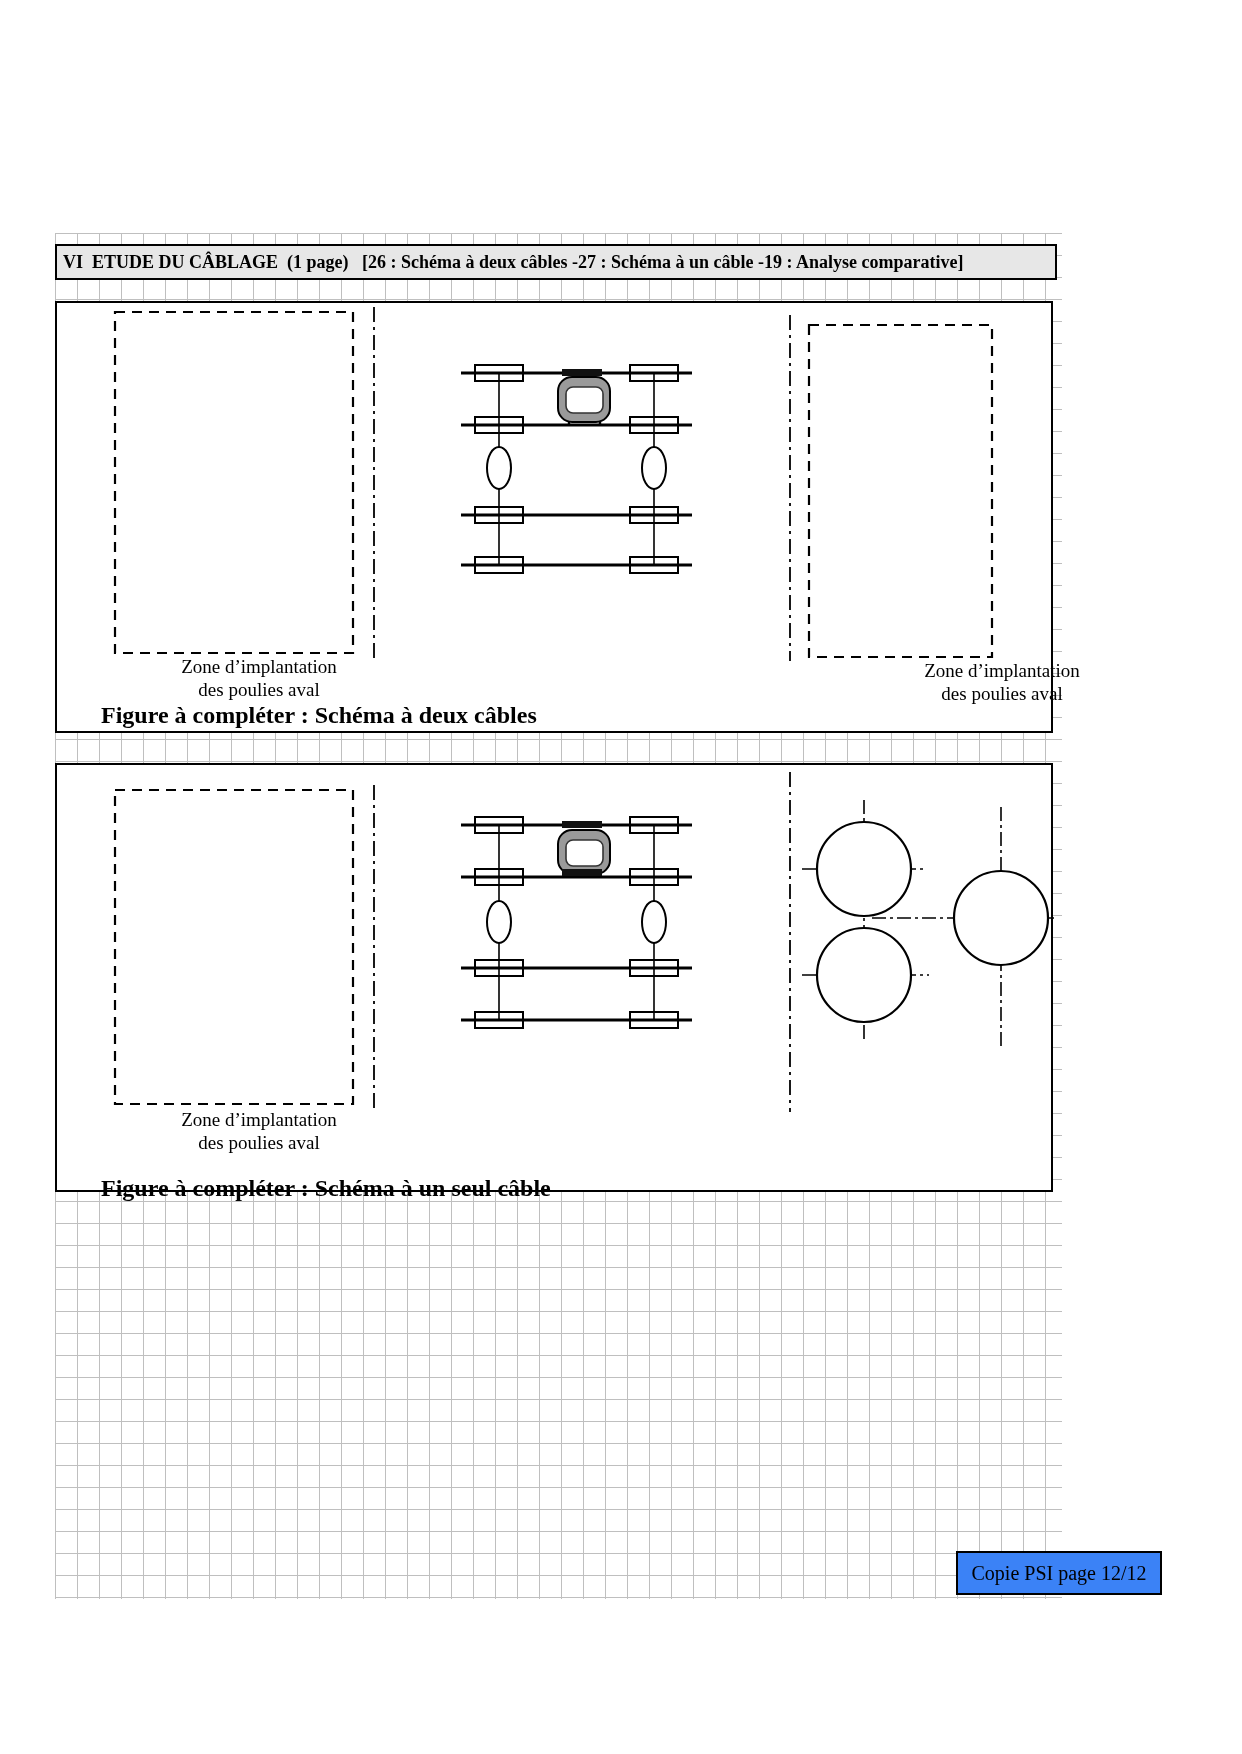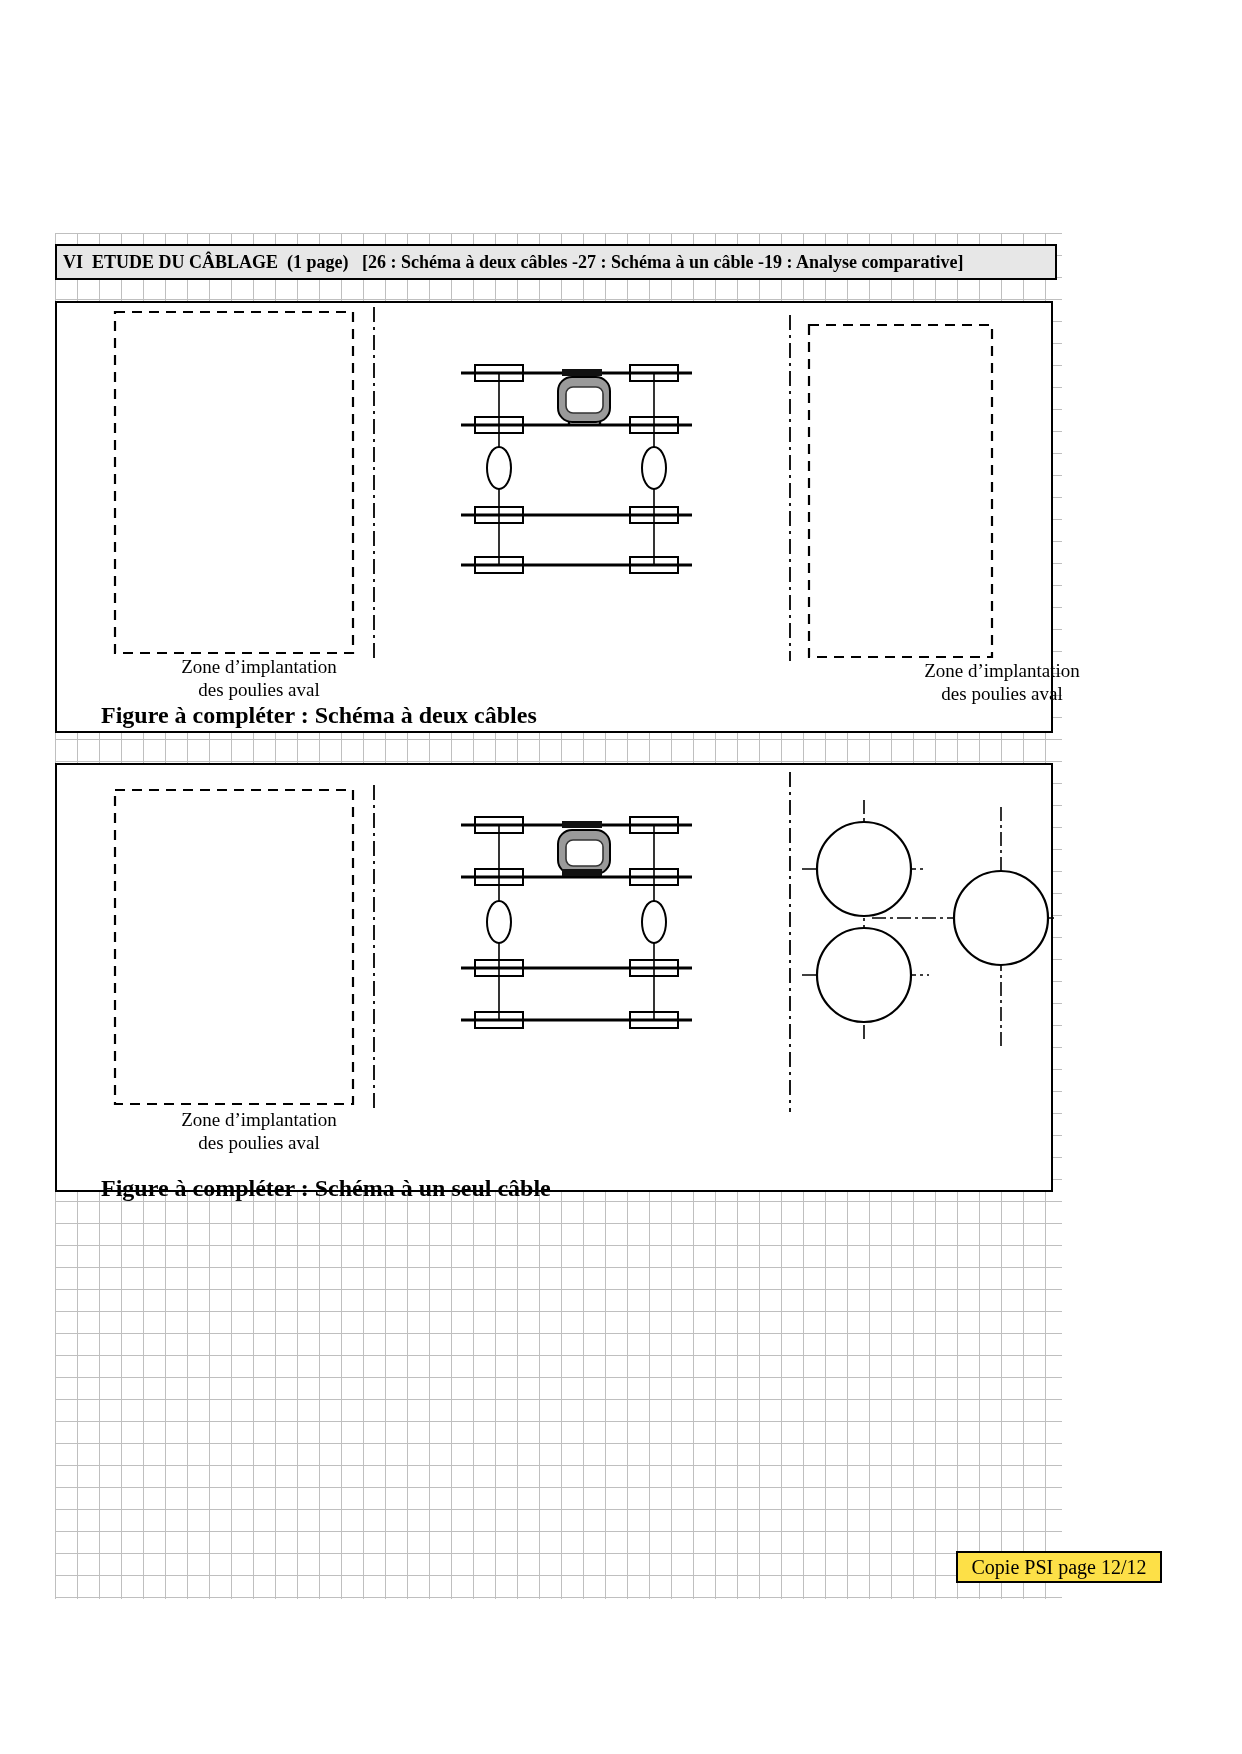--- a/index.html
+++ b/index.html
@@ -28,22 +28,22 @@
   #figbox2{top:763px;height:429px;}
   .figbox svg{position:absolute;left:0;top:0;}
   .zone-label{
     position:absolute;width:220px;text-align:center;
     font-size:19px;line-height:23px;white-space:nowrap;
   }
   .fig-caption{
     position:absolute;font-weight:bold;font-size:24px;white-space:nowrap;
   }
   .footerbox{
-    position:absolute;left:956px;top:1551px;width:206px;height:32px;
-    box-sizing:border-box;border:2.5px solid #000;background:#fde047;
+    position:absolute;left:956px;top:1551px;width:206px;height:44px;
+    box-sizing:border-box;border:2.5px solid #000;background:#3b82f6;
     display:flex;align-items:center;justify-content:center;
     font-size:20px;white-space:nowrap;
   }
   .dashedrect{stroke:#000;fill:none;stroke-width:2.2;stroke-dasharray:10 7;}
   .dashdot{stroke:#000;fill:none;stroke-width:1.8;stroke-dasharray:15 5 3 5;}
   .centerline{stroke:#000;fill:none;stroke-width:1.6;stroke-dasharray:14 4 3 4;}
   .rail{stroke:#000;stroke-width:3;}
   .post{stroke:#000;stroke-width:1.6;}
   .slider{fill:#fff;stroke:#000;stroke-width:2;}
   .spring{fill:#fff;stroke:#000;stroke-width:2;}

